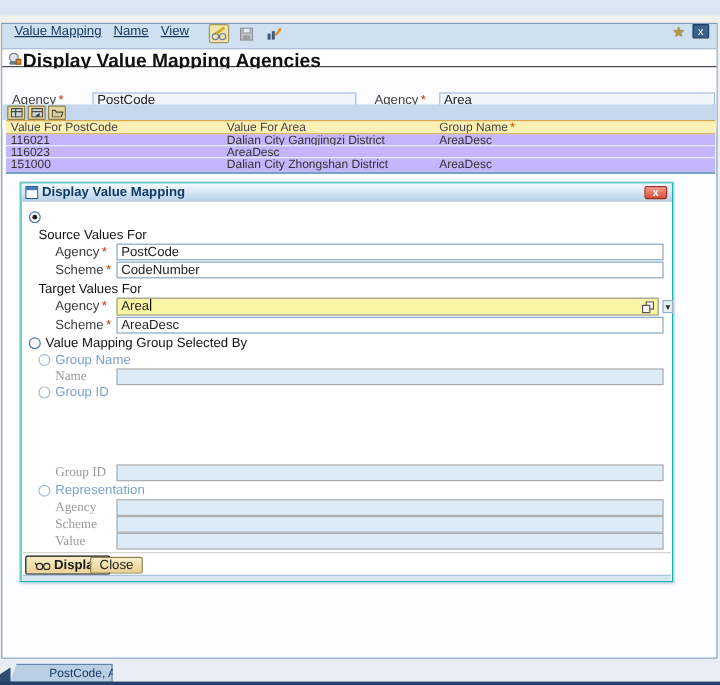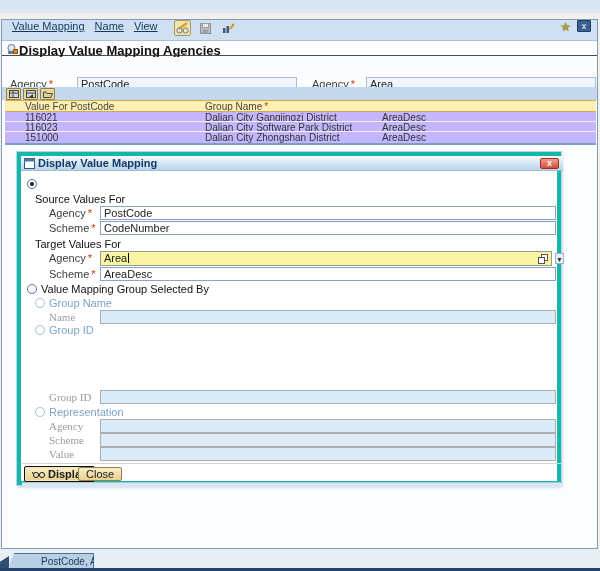--- a/index.html
+++ b/index.html
@@ -32,48 +32,48 @@
   .tb-btn.flat { border-color:transparent; background:transparent; }
   .win-star { margin-left:auto; margin-right:6px; color:#b8953f; font-size:12px;
               text-shadow:0 0 1px #6e5a22; }
   .win-close { width:14px; height:12px; margin-right:6px; background:#3a608c;
                border:1px solid #1e3f63; color:#fff; font-size:9px; line-height:10px;
                text-align:center; border-radius:1px; }
 
   .panel-header { left:0; top:22px; width:595px; height:14px; background:#ffffff;
                   border-bottom:1px solid #4a4a4a; }
   .panel-header .ph-title { position:absolute; left:17px; top:1px; font-weight:bold;
-                            font-size:13px; color:#111; }
+                            font-size:16px; color:#111; }
   .ph-icon { position:absolute; left:4px; top:1px; }
 
   .form-area { left:0; top:37px; width:595px; height:50px; background:#fbfcfe; }
   .lbl { position:absolute; font-size:11px; color:#3c3c3c; line-height:13px; white-space:nowrap; }
   .req { color:#c43c00; margin-left:2px; }
   .fld { position:absolute; height:14px; background:#eff5fb; border:1px solid #a9bed6;
          font-size:11px; line-height:12px; padding:0 3px; color:#222; white-space:nowrap; overflow:hidden; }
 
   .grid-toolbar { left:0; top:67px; width:595px; height:13px; background:#c6d9ec; }
   .g-btn { position:absolute; top:1px; width:15px; height:12px; background:#e9d69c;
            border:1px solid #8f7f4f; border-radius:1px; display:flex; align-items:center;
            justify-content:center; }
 
   
   .vm-table { left:3px; top:80px; width:591px; border-bottom:2px solid #7aa0c8;
               background:#d9e6f4; }
   .t-head { display:flex; height:12px; background:#fcf0b5; border-top:1px solid #d8a850;
             border-bottom:1px solid #d8a850; }
   .t-row  { display:flex; height:10px; border-bottom:1px solid #eef4fa; background:#c4b5fd; }
   .t-row.last { border-bottom:none; height:11px; }
-  .tc { font-size:10px; line-height:10px; padding:1px 0 0 20px; color:#333; white-space:nowrap; overflow:hidden; }
+  .tc { font-size:10px; line-height:10px; padding:1px 0 0 4px; color:#333; white-space:nowrap; overflow:hidden; }
   .c1 { width:180px; } .c2 { width:177px; } .c3 { flex:1; }
   .t-head .tc { color:#444; }
 
   
   .dlg { left:17px; top:152px; width:544px; height:333px; background:#ffffff;
-         border:4px solid #14b8a6; box-shadow:0 0 0 1px #b9d3ea, 1px 2px 3px rgba(60,90,130,.35); }
+         border:1px solid #14b8a6; box-shadow:0 0 0 1px #b9d3ea, 1px 2px 3px rgba(60,90,130,.35); }
   .dlg-title { position:absolute; left:0; top:0; width:542px; height:15px;
                background:linear-gradient(#f5fafe,#b9d3ea); border-bottom:1px solid #9fbcd9;
                color:#123a66; font-weight:bold; }
   .dlg-title .dt-text { position:absolute; left:17px; top:1px; font-size:11px; }
   .dt-icon { position:absolute; left:3px; top:2px; }
   .dlg-close { position:absolute; right:4px; top:2px; width:19px; height:11px;
                background:linear-gradient(#f39d8c,#d4503c); border:1px solid #9c2e1e;
                border-radius:2px; color:#fff; font-size:9px; line-height:9px;
                text-align:center; font-weight:bold; }
 
@@ -193,30 +193,30 @@
     <span class="g-btn" style="left:38px;">
       <svg width="10" height="8">
           <path d="M0.5 7.5 L0.5 2 L3 2 L4 3.5 L9.5 3.5 L8 7.5 Z" fill="#d6cfa0" stroke="#4a4a3a"></path>
         </svg>
     </span>
   </div>
 
   <div class="abs vm-table">
     <div class="t-head">
       <div class="tc c1">Value For PostCode</div>
+      <div class="tc c2">Value For Area</div>
       <div class="tc c3"><span>Group Name</span><span class="req">*</span></div>
     </div>
     <div class="t-row">
       <div class="tc c1">116021</div>
       <div class="tc c2">Dalian City Gangjingzi District</div>
       <div class="tc c3">AreaDesc</div>
     </div>
     <div class="t-row">
       <div class="tc c1">116023</div>
-      <div class="tc c2">Dalian City Software Park District</div>
       <div class="tc c3">AreaDesc</div>
     </div>
     <div class="t-row last">
       <div class="tc c1">151000</div>
       <div class="tc c2">Dalian City Zhongshan District</div>
       <div class="tc c3">AreaDesc</div>
     </div>
   </div>
 </div>
 

